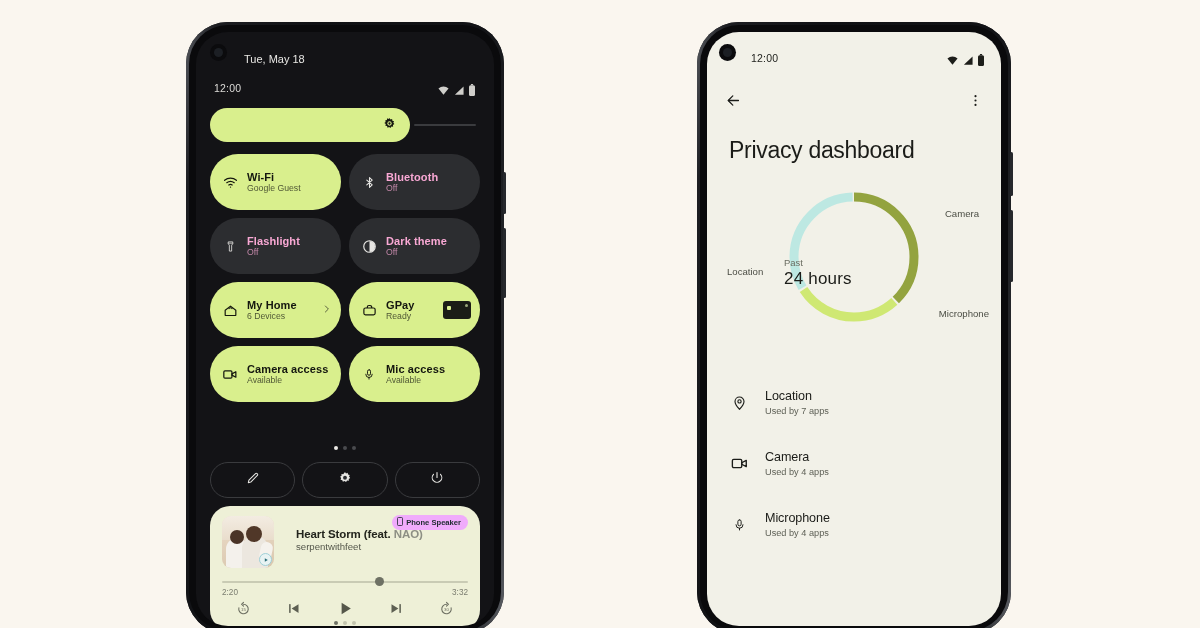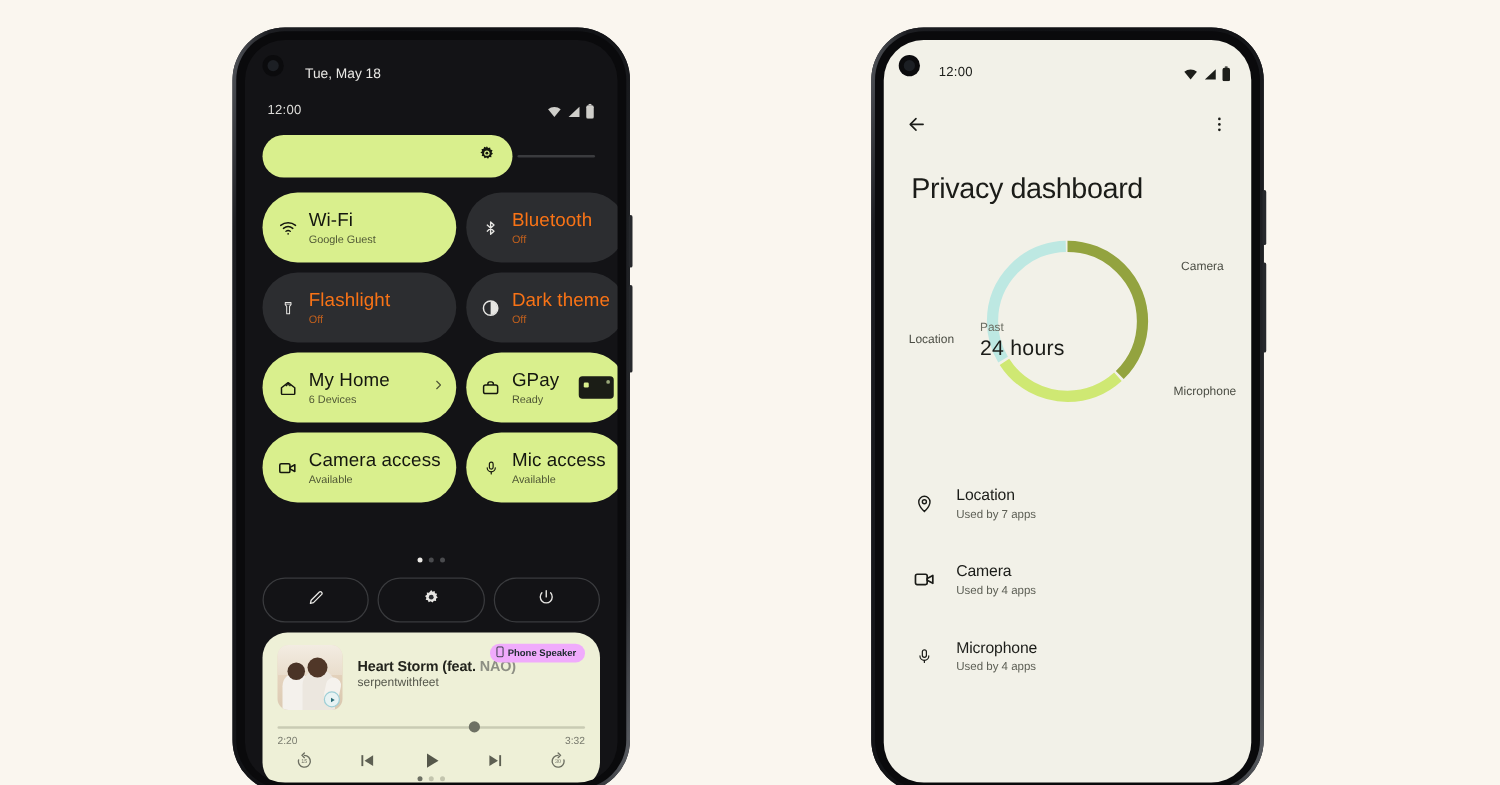--- a/index.html
+++ b/index.html
@@ -49,44 +49,44 @@
   .brightness { position: absolute; left: 14px; top: 76px; width: 270px; height: 34px; display:flex; align-items:center; }
   .br-fill { width: 200px; height: 34px; border-radius: 17px; background: #d9ef8d; position: relative; }
   .br-track { position:absolute; left: 204px; right: 4px; height: 2px; background: #3a3b3e; border-radius:2px; }
   .br-icon { position: absolute; right: 14px; top: 50%; transform: translateY(-50%); }
 
   .tiles { position: absolute; left: 14px; top: 122px; width: 270px;
            display: grid; grid-template-columns: 1fr 1fr; gap: 8px; }
   .tile { height: 56px; border-radius: 28px; display:flex; align-items:center;
           padding: 0 12px; gap: 9px; position: relative; }
   .tile.on  { background: #d9ef8d; color: #14160f; }
-  .tile.off { background: #2c2d30; color: #f97316; }
+  .tile.off { background: #2c2d30; color: #f9a8d4; }
   .tile .t-txt { display:flex; flex-direction: column; justify-content:center; line-height:1.15; min-width:0; }
-  .tile .t-title { font-size: 15px; font-weight: 400; letter-spacing:.1px; white-space:nowrap; }
+  .tile .t-title { font-size: 11px; font-weight: 700; letter-spacing:.1px; white-space:nowrap; }
   .tile .t-sub { font-size: 8.7px; opacity: .72; white-space:nowrap; }
   .tile .t-ic { flex: 0 0 16px; display:flex; align-items:center; justify-content:center; }
   .tile .chev { position:absolute; right: 10px; top: 50%; transform: translateY(-50%); opacity:.8; }
   .gpay-card { position:absolute; right: 9px; top:50%; transform: translateY(-50%);
                width: 28px; height: 18px; border-radius: 3px; background:#1b1d16; }
   .gpay-card::before { content:""; position:absolute; left:4px; top:5px; width:4px; height:4px; border-radius:1px; background:#d9ef8d;}
   .gpay-card::after  { content:""; position:absolute; right:3px; top:3px; width:3px; height:3px; border-radius:50%; background:#9aa87a;}
 
   .pager { display:flex; gap: 5px; justify-content:center; align-items:center; }
   .pager span { width: 4px; height: 4px; border-radius:50%; background:#4a4b4e; }
   .pager span.act { background:#eceae6; }
   #pager-qs { position:absolute; left:0; right:0; top: 414px; }
 
   .actions { position: absolute; left: 14px; top: 430px; width: 270px; display:flex; gap: 7px; }
   .act-btn { flex:1; height: 36px; border-radius: 18px; border: 1px solid #3a3b3e;
              display:flex; align-items:center; justify-content:center; }
 
   
   .media { position: absolute; left: 14px; top: 474px; width: 270px; height: 124px;
            background: #eef0d7; border-radius: 20px; padding: 10px 12px 0 12px; color:#23241d; }
-  .media-top { display:flex; gap: 12px; }
+  .media-top { display:flex; gap: 22px; }
   .art { width: 52px; height: 52px; border-radius: 9px; position: relative; overflow:hidden; flex:0 0 52px;
          background: linear-gradient(170deg,#efe3d3 0%,#e5d4bf 40%,#d9c7ae 100%); }
   .art .sky { position:absolute; left:0; right:0; top:0; height:46%; background:linear-gradient(180deg,#f3ece2,#e9ddcc); }
   .art .p1 { position:absolute; left:4px; bottom:-4px; width:22px; height:34px; border-radius:11px 11px 0 0; background:#f4f1ec; }
   .art .h1 { position:absolute; left:8px; bottom:24px; width:14px; height:14px; border-radius:50%; background:#4a3427; }
   .art .p2 { position:absolute; left:20px; bottom:-6px; width:26px; height:38px; border-radius:12px 12px 0 0; background:#ecE7df; }
   .art .h2 { position:absolute; left:24px; bottom:26px; width:16px; height:16px; border-radius:50%; background:#503728; }
   .art .arm { position:absolute; right:2px; bottom:6px; width:12px; height:20px; border-radius:6px; background:#f5f2ed; transform: rotate(12deg); }
   .art-badge { position:absolute; right:2px; bottom:2px; width:13px; height:13px; border-radius:50%;
                background:#e8f3f3; display:flex; align-items:center; justify-content:center; border:1px solid #9ecfd6; }

